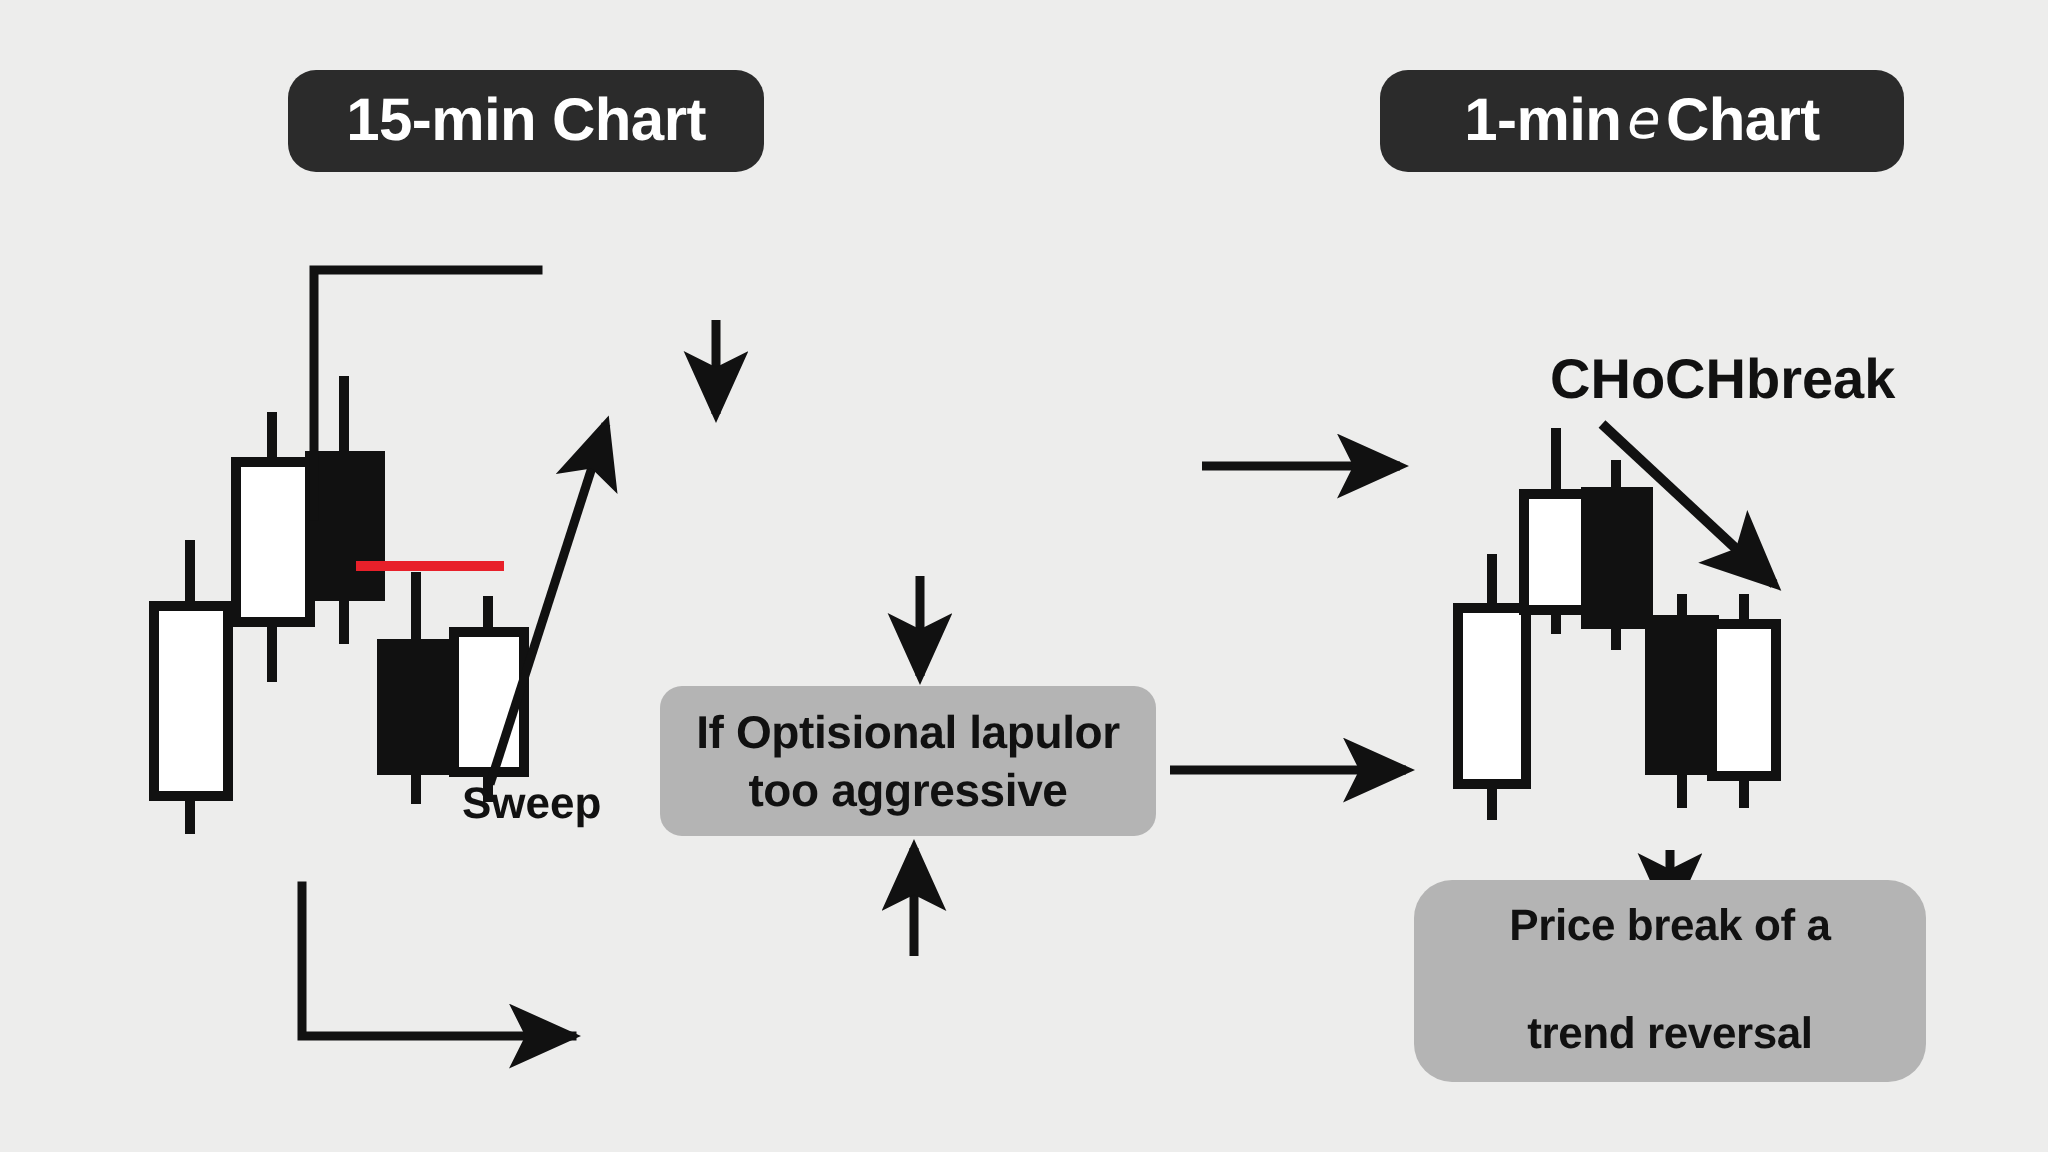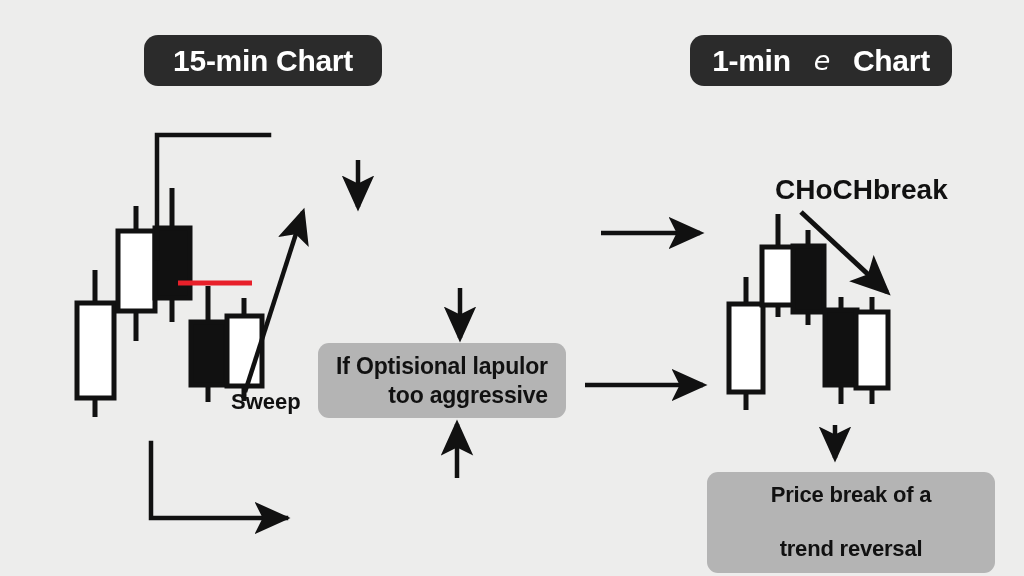--- a/index.html
+++ b/index.html
@@ -33,21 +33,20 @@
   }
   #title-left {
     left: 144px; top: 35px;
     width: 238px; height: 51px;
     font-size: 30px;
   }
   #title-right {
     left: 690px; top: 35px;
     width: 262px; height: 51px;
     font-size: 30px;
-    gap: 20px;
   }
   .pill-alt {
     font-weight: normal;
     font-style: italic;
     font-family: "DejaVu Sans", sans-serif;
     font-size: 27px;
     padding: 0 3px;
   }
   
   .box {
@@ -69,34 +68,34 @@
     left: 269px; top: 113px;
     width: 178px; height: 45px;
     font-size: 22px;
   }
   #box-switch {
     left: 291px; top: 212px;
     width: 305px; height: 72px;
     font-size: 23px;
   }
   #box-optional {
-    left: 318px; top: 343px;
+    left: 330px; top: 343px;
     width: 248px; height: 75px;
     font-size: 23px;
-    text-align: right;
   }
   #box-wait {
     left: 294px; top: 482px;
     width: 215px; height: 72px;
     font-size: 21px;
   }
   #box-price-break {
-    left: 707px; top: 472px;
-    width: 288px; height: 101px;
+    left: 707px; top: 440px;
+    width: 256px; height: 101px;
     font-size: 22px;
+    border-radius: 19px;
   }
   
   .plain-label {
     position: absolute;
     color: #111111;
     font-weight: bold;
     white-space: nowrap;
   }
   #label-sweep {
     left: 231px; top: 389px;

